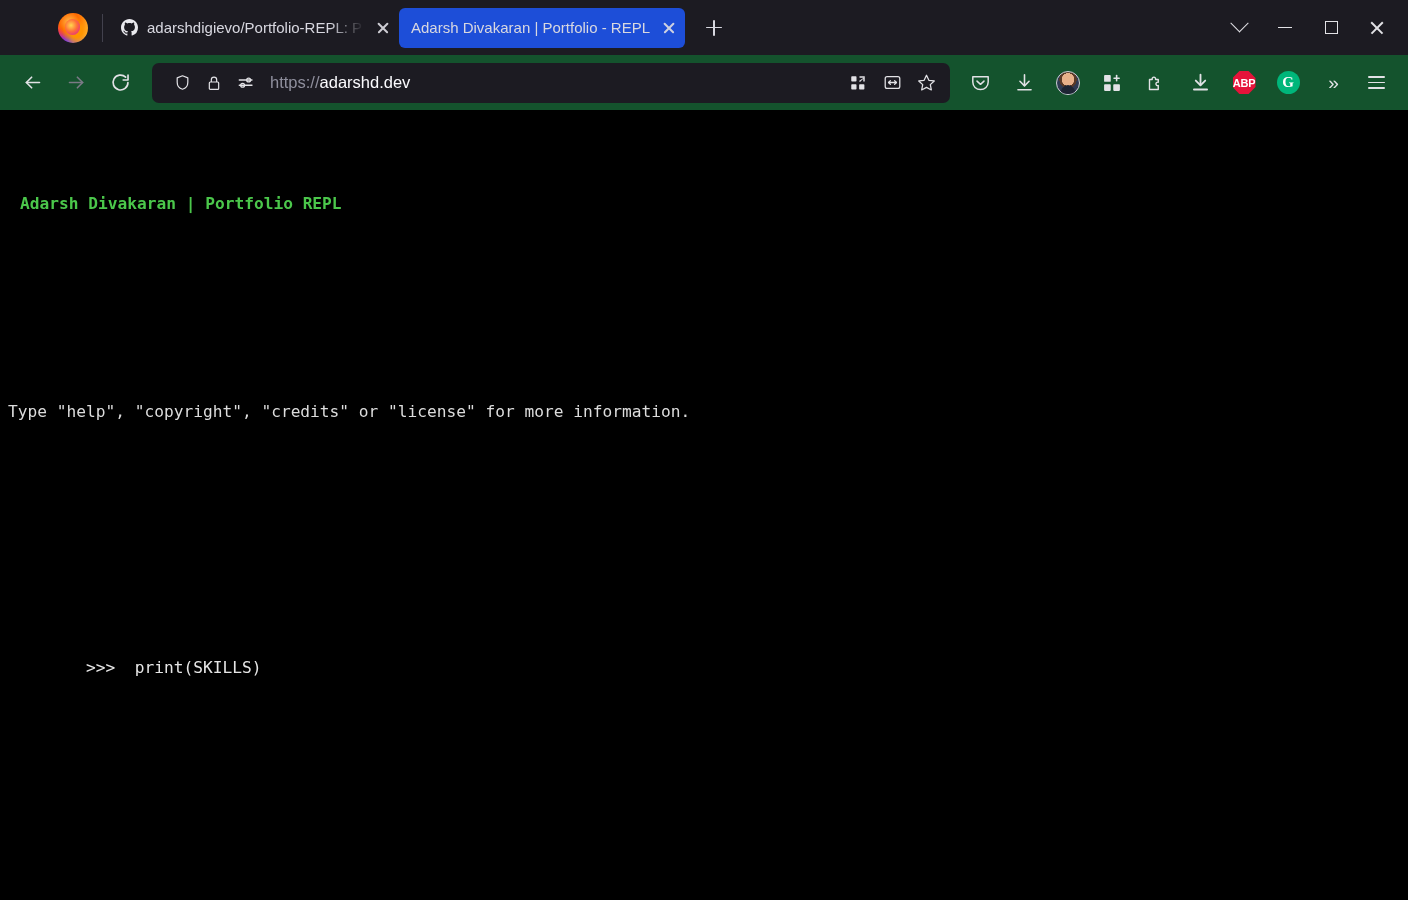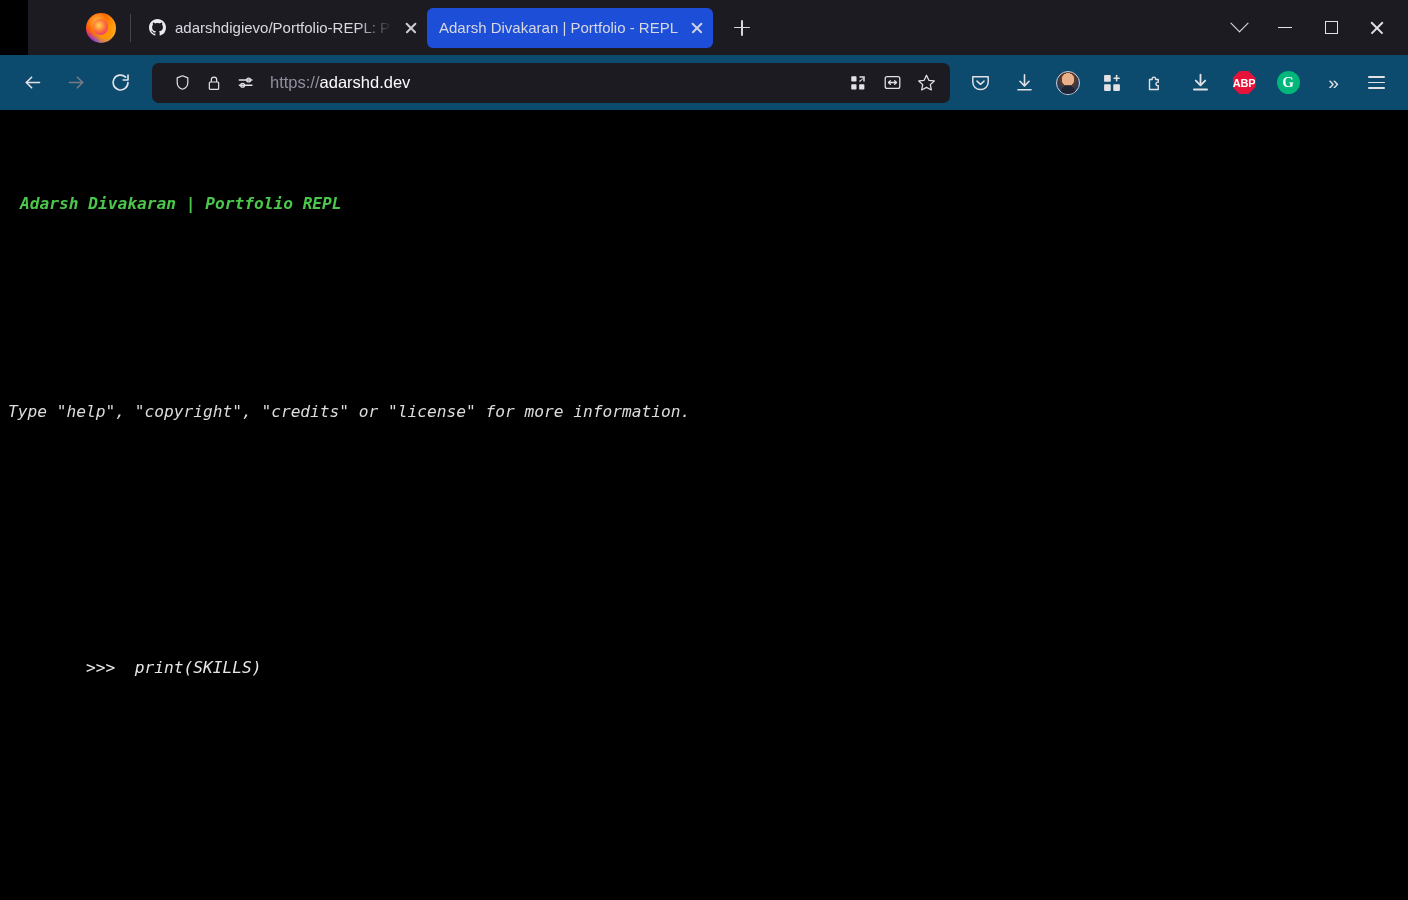--- a/index.html
+++ b/index.html
@@ -14,21 +14,20 @@
   .browser { width: 1408px; height: 900px; display: flex; flex-direction: column; background:#000; }
 
   .tabstrip {
     height: 55px;
     background: #1c1b22;
     display: flex;
     align-items: center;
     padding: 0 8px 0 0;
     position: relative;
     flex: 0 0 55px;
-    margin-left: 28px;
   }
   .ff-logo {
     width: 30px; height: 30px;
     margin: 0 14px 0 58px;
     position: relative;
     flex: 0 0 30px;
     border-radius: 50%;
     background:
       radial-gradient(circle at 62% 62%, #ff9500 0%, #ff9500 22%, rgba(255,149,0,0) 55%),
       radial-gradient(circle at 38% 30%, #ffbd4f 0%, #ff6b00 35%, rgba(255,107,0,0) 62%),
@@ -89,21 +88,21 @@
   .chev { width:13px; height:13px; border-right:1.7px solid #e2e2e6; border-bottom:1.7px solid #e2e2e6; transform: rotate(45deg) translate(-3px,-3px); }
   .min-glyph { width: 14px; height: 1.6px; background:#e2e2e6; }
   .max-glyph { width: 13px; height: 13px; border: 1.6px solid #e2e2e6; }
   .close-glyph { width:16px; height:16px; position:relative; }
   .close-glyph::before, .close-glyph::after {
     content:""; position:absolute; left:0; top:7.2px; width:16px; height:1.6px; background:#e2e2e6;
   }
   .close-glyph::before{transform:rotate(45deg);} .close-glyph::after{transform:rotate(-45deg);}
 
   .navbar {
-    height: 55px; background: #0c4a6e;
+    height: 55px; background: #14532d;
     display:flex; align-items:center; gap: 0px; padding: 16px 10px;
     flex: 0 0 55px;
   }
   .navbtn { width: 44px; height:38px; display:flex; align-items:center; justify-content:center; flex:0 0 44px;}
   .navbtn svg { display:block; }
 
   .urlbar {
     flex: 1 1 auto;
     height: 40px;
     background: #1c1b22;
@@ -151,21 +150,20 @@
   
   .page {
     flex: 1 1 auto;
     background: #000000;
     overflow: hidden;
     padding: 12px 0 0 0;
     font-family: "DejaVu Sans Mono", "Liberation Mono", monospace;
     font-size: 16.2px;
     line-height: 23.2px;
     color: #e8e8e8;
-    font-style: italic;
   }
   .repl { padding: 0 8px; white-space: pre-wrap; }
   .hdr-title { color: #4bc74b; font-weight: bold; padding-left: 12px; }
   .hdr-note  { color: #3bbd3b; font-weight: bold; }
   .blank { height: 23.2px; }
   .sys { color: #dcdcdc; }
   .prompt { color: #e8e8e8; }
   .out { color: #e6e6e6; }
 </style>
 </head>

